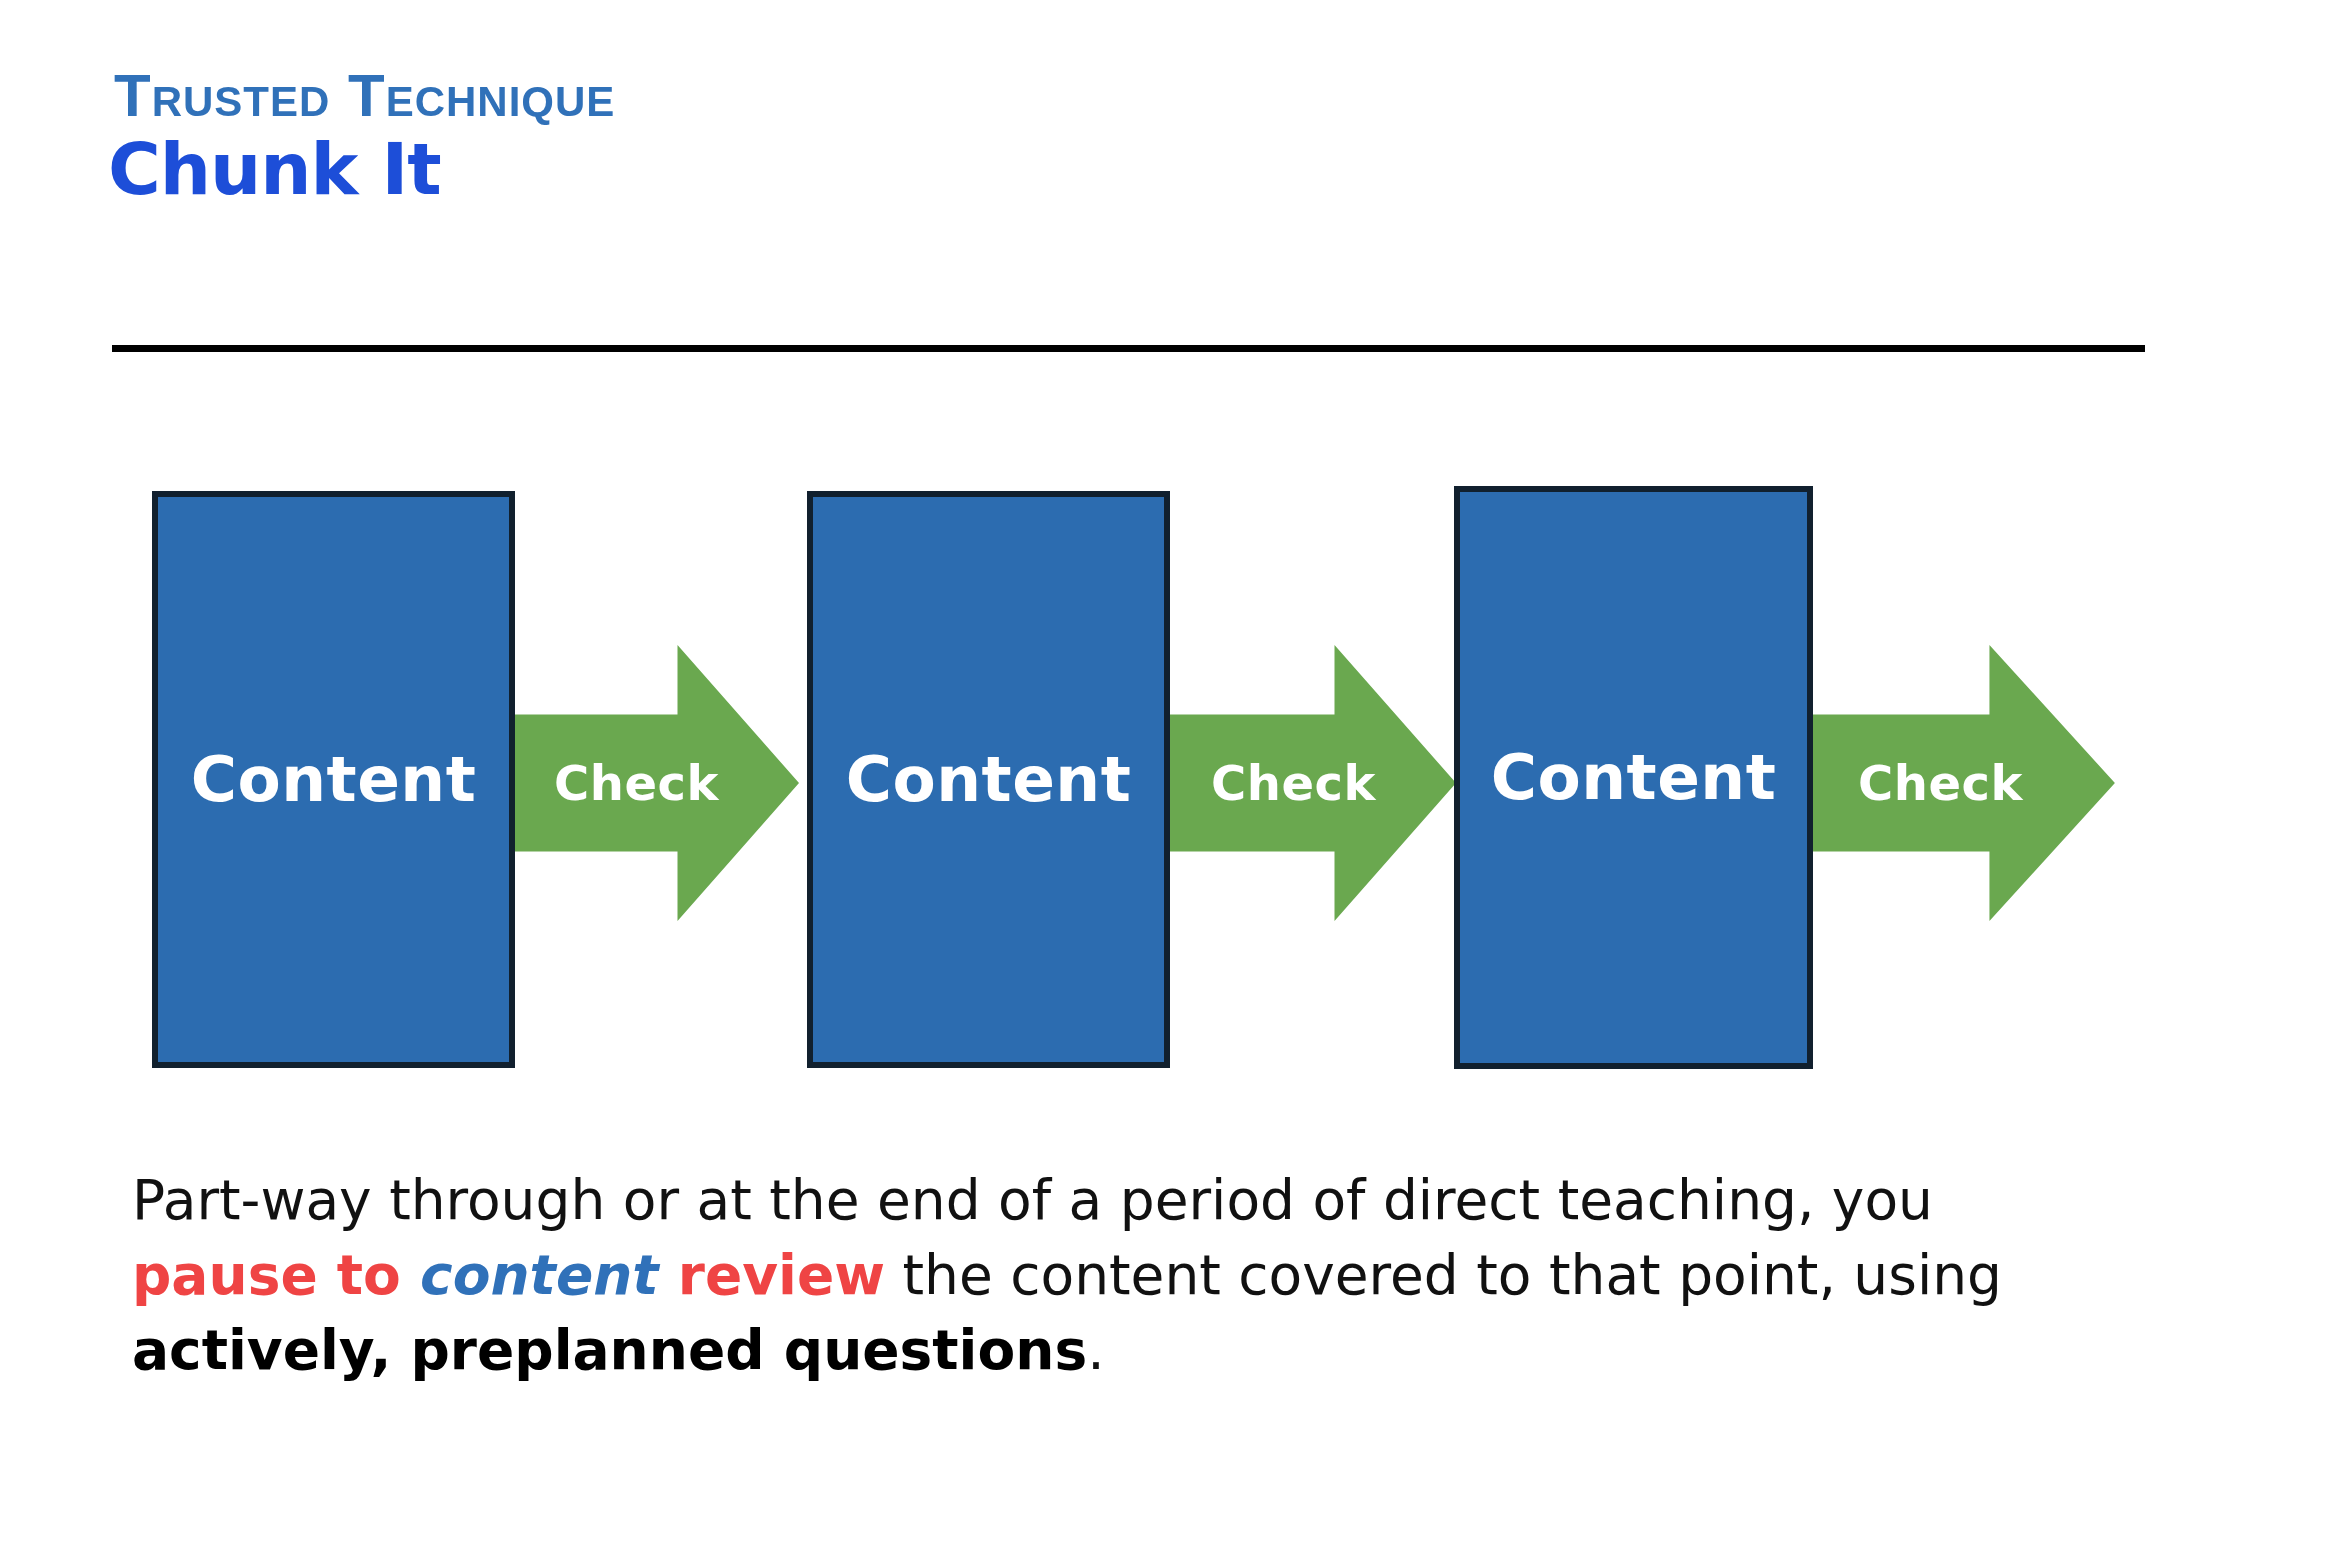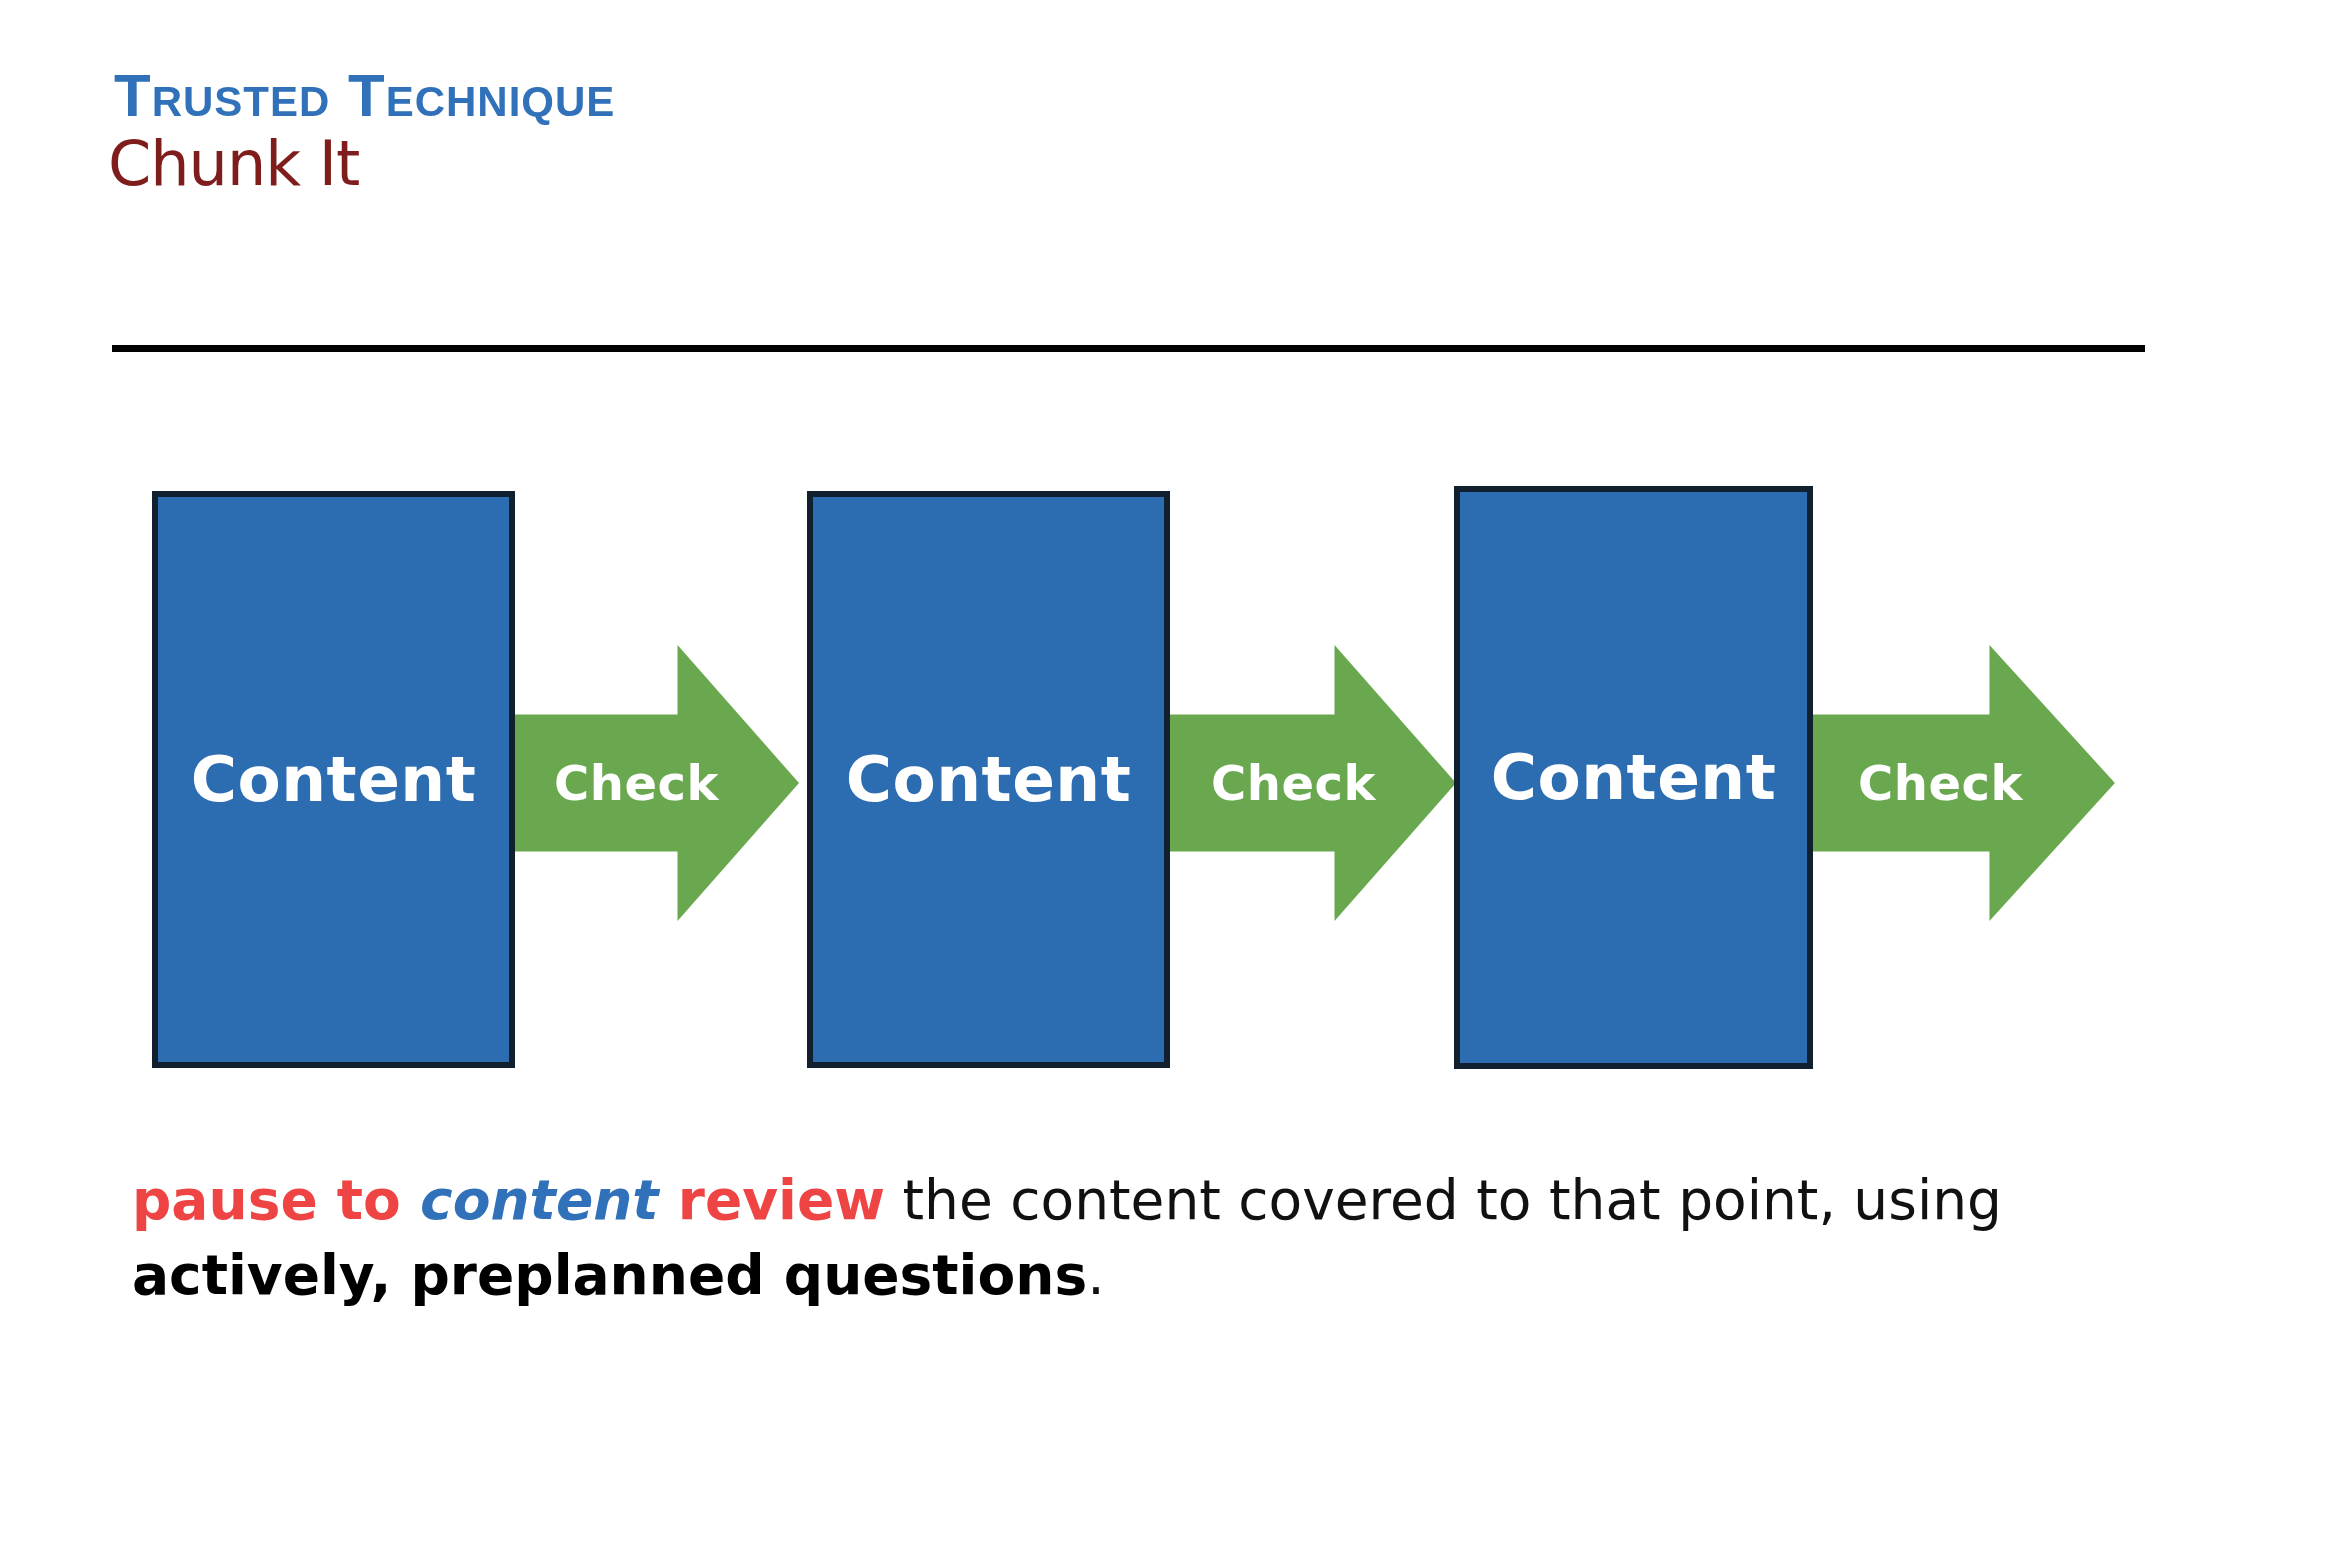--- a/index.html
+++ b/index.html
@@ -30,25 +30,25 @@
     letter-spacing: 1px;
     color: #3071B9;
     font-variant: small-caps;
     white-space: nowrap;
   }
   #page-title {
     position: absolute;
     left: 108px;
     top: 133px;
     font-family: "DejaVu Sans", sans-serif;
-    font-weight: normal;
-    font-size: 62px;
+    font-weight: bold;
+    font-size: 72px;
     line-height: 1;
     letter-spacing: -1px;
-    color: #7f1d1d;
+    color: #1d4ed8;
     white-space: nowrap;
   }
   #header-rule {
     position: absolute;
     left: 112px;
     top: 345px;
     width: 2033px;
     height: 6.8px;
     background: #000000;
   }
@@ -171,18 +171,19 @@
       <span class="arrow-label">Check</span>
     </div>
 
     <div class="content-box" style="left:1454px; top:486px; width:359px; height:583px;">
       <span class="box-label">Content</span>
     </div>
 
   </div>
 
   <div id="body-copy">
+    <span class="lineblock">Part-way through or at the end of a period of direct teaching, you</span>
     <span class="lineblock"><span class="hl">pause to </span><span class="hl-i">content</span><span class="hl"> review</span><span> the content covered to that point, using</span></span>
     <span class="lineblock"><span class="strong">actively, preplanned questions</span><span>.</span></span>
   </div>
 
 </div>
 
 
 </body></html>

